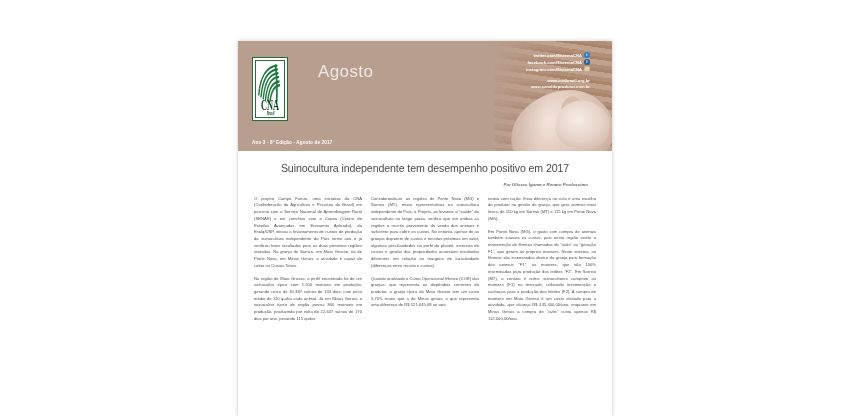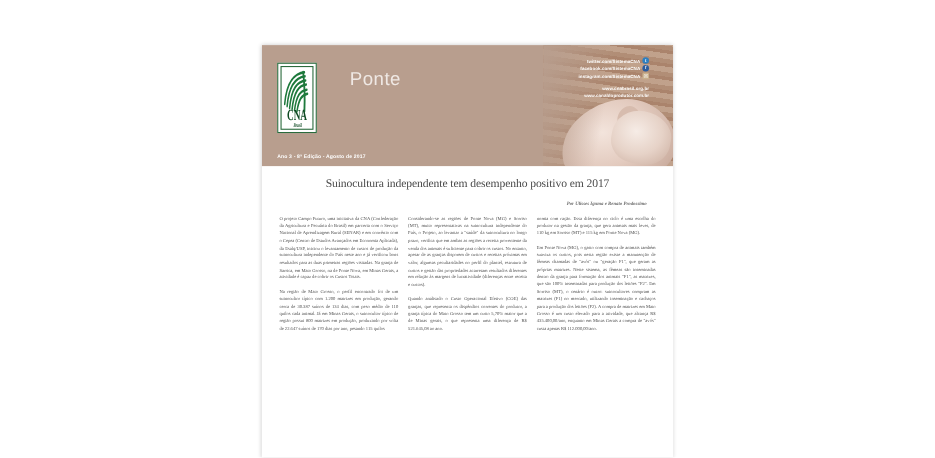--- a/index.html
+++ b/index.html
@@ -199,21 +199,20 @@
     color: #ffffff;
     font-weight: 700;
     letter-spacing: .05px;
     white-space: nowrap;
     line-height: 1.55;
   }
 
   
   .article {
     padding: 11px 16px 0 16px;
-    font-family: Liberation Serif, serif;
   }
   .headline {
     font-size: 10.6px;
     color: #4a4a4a;
     font-weight: 400;
     text-align: center;
     letter-spacing: -.1px;
     line-height: 1.2;
   }
   .byline {
@@ -270,21 +269,21 @@
               <path d="M50 86 C 56 62, 66 54, 84 52"></path>
             </g>
             <path d="M70 10 C 74 30, 76 56, 74 86" stroke="#1f7a3d" stroke-width="6" fill="none" stroke-linecap="round"></path>
             <text x="50" y="104" text-anchor="middle" font-family="'Liberation Serif', serif" font-size="30" font-weight="700" fill="#0f4a23">CNA</text>
             <text x="52" y="116" text-anchor="middle" font-family="'Liberation Serif', serif" font-size="11" font-style="italic" font-weight="700" fill="#0f4a23">Brasil</text>
           </svg>
         </div>
       </div>
 
       <div class="wordmark">
-        <div class="ativos">Ponte</div>
+        <div class="ativos">Agosto</div>
       </div>
 
       <div class="edition">Ano 3 - 8ª Edição - Agosto de 2017</div>
 
       <div class="contact">
 
         <div class="social-row">
           <span class="txt">twitter.com/SistemaCNA</span>
           <span class="badge tw">t</span>
         </div>

